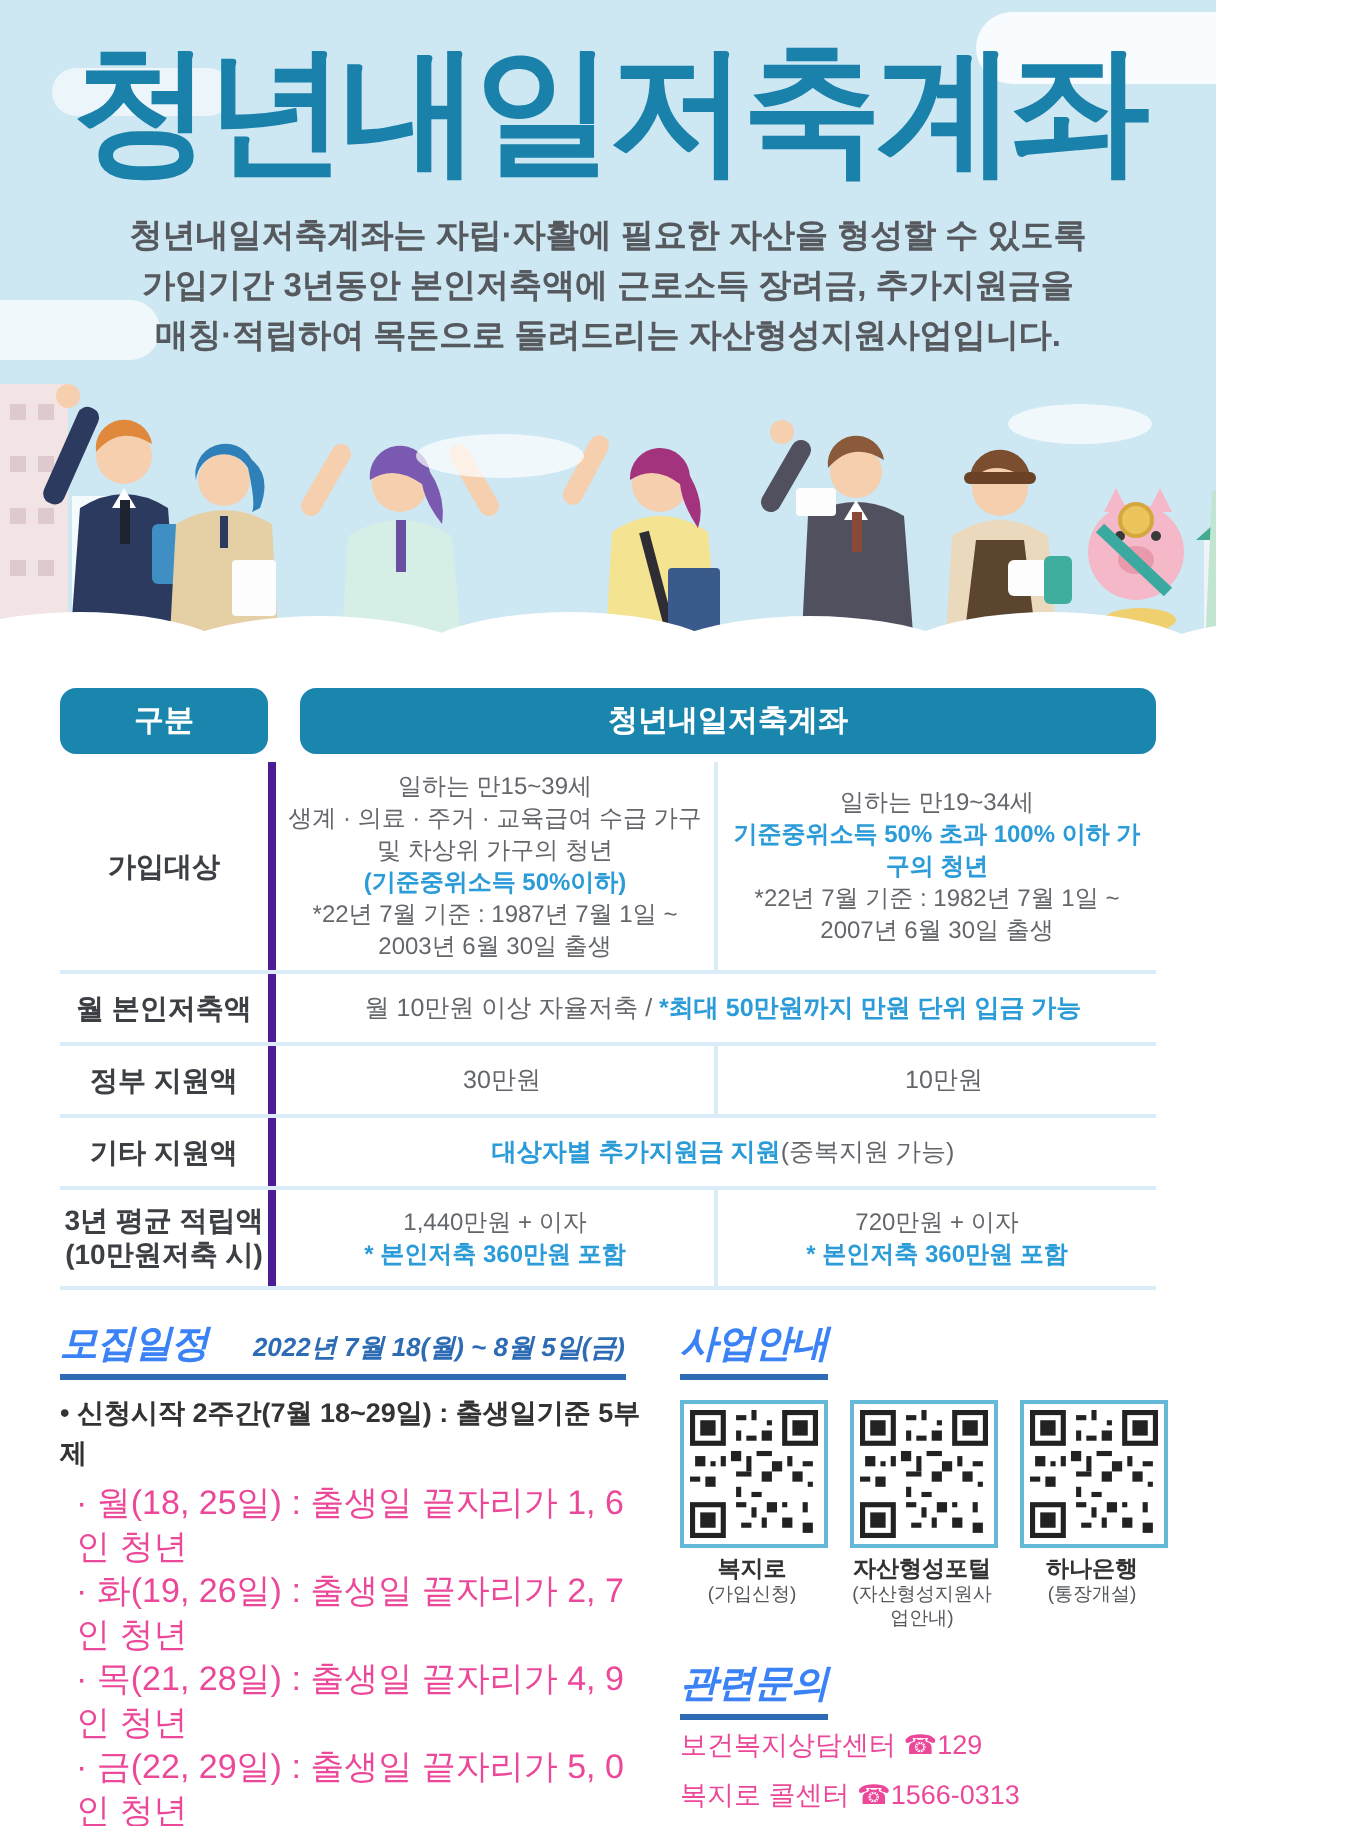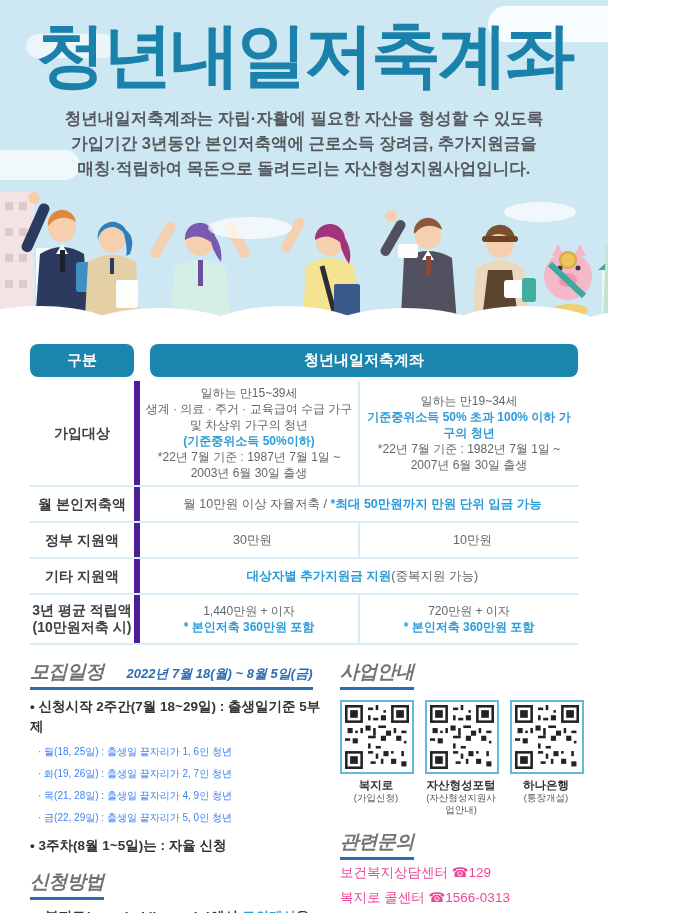--- a/index.html
+++ b/index.html
@@ -17,42 +17,42 @@
             color:#565a5e;font-weight:600;position:relative;z-index:2;}
   .illus{position:absolute;left:0;bottom:0;width:680px;height:152px;z-index:1;}
   
   .info-table{margin:8px 30px 0 30px;}
   .t-head{display:flex;gap:16px;height:33px;margin-bottom:4px;}
   .t-head .hc{background:#1b86ad;color:#fff;font-weight:700;font-size:15px;border-radius:8px;
               display:flex;align-items:center;justify-content:center;}
   .hc-label{flex:0 0 104px;}
   .hc-value{flex:1;}
   .t-row{display:flex;border-bottom:2px solid #d9ecf7;}
-  .t-label{flex:0 0 104px;border-right:6px solid #4c1d95;display:flex;flex-direction:column;
+  .t-label{flex:0 0 104px;border-right:4px solid #4c1d95;display:flex;flex-direction:column;
            align-items:center;justify-content:center;font-weight:700;color:#3c3f43;
            font-size:14px;text-align:center;line-height:17px;}
   .t-value{flex:1;display:flex;flex-direction:column;align-items:center;justify-content:center;
            text-align:center;color:#63666b;font-size:12px;line-height:16px;padding:4px 4px;}
   .split{flex:1;display:flex;}
   .half{flex:1;}
   .half + .half{border-left:2px solid #d9ecf7;}
   .hl{color:#2b9cd8;font-weight:700;}
   .r-elig{min-height:66px;}
   .r-thin .t-value{font-size:12.5px;padding-left:11px;}
   .r-thin{min-height:34px;}
   .r-total{min-height:48px;}
   
   .bottom{display:flex;gap:16px;padding:14px 26px 0 30px;}
   .left-col{width:374px;}
   .right-col{flex:1;}
   .sec-head-row{display:inline-block;border-bottom:3px solid #2d6cb5;padding-bottom:2px;}
-  .sec-head{font-size:19px;font-weight:800;font-style:italic;color:#737373;letter-spacing:-.5px;}
+  .sec-head{font-size:19px;font-weight:800;font-style:italic;color:#3b82f6;letter-spacing:-.5px;}
   .sec-period{font-size:13px;font-weight:700;font-style:italic;color:#2d6cb5;margin-left:18px;text-align:right;}
   .b-line{font-size:13.5px;font-weight:700;color:#333;margin:7px 0 4px 0;line-height:20px;}
-  .day{font-size:10px;color:#3b82f6;margin:0 0 0 8px;line-height:22px;}
+  .day{font-size:17px;color:#ec4899;margin:0 0 0 8px;line-height:22px;}
   .apply-block{margin-top:13px;}
   .ap-line{font-size:13.5px;color:#2f3236;font-weight:700;margin:7px 0 2px 0;line-height:19px;}
   .pointer{color:#8a8d90;font-weight:400;margin-right:3px;}
   .qr-row{display:flex;gap:13px;margin-top:10px;}
   .qr-item{width:72px;text-align:center;}
   .qr-box{width:64px;height:64px;border:2px solid #63b9d7;background:#fff;padding:3px;margin:0 auto;}
   .qr-box svg{width:100%;height:100%;display:block;}
   .qr-name{font-size:11.5px;font-weight:700;color:#333;margin-top:5px;line-height:13px;}
   .qr-sub{font-size:9.5px;color:#55585c;line-height:12px;}
   .contact-block{margin-top:13px;}

